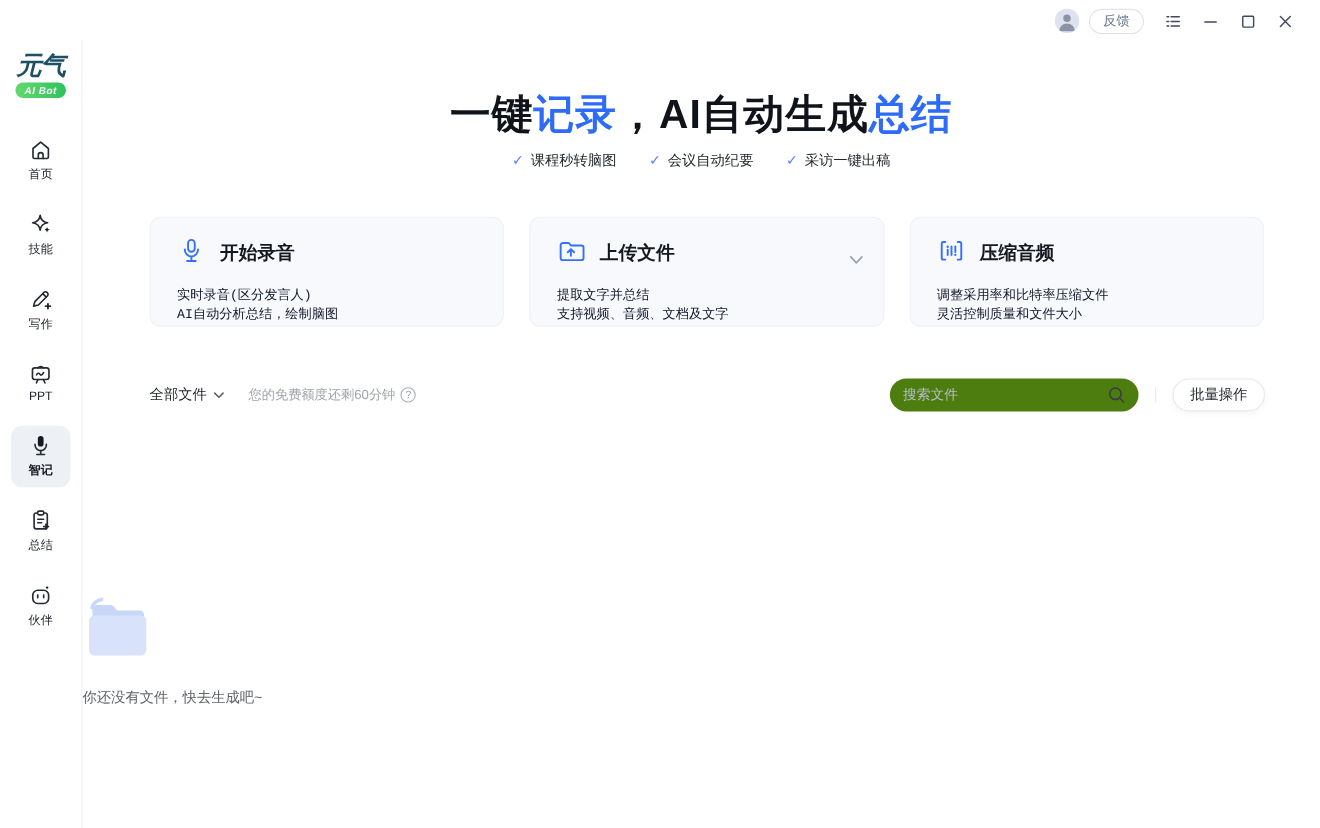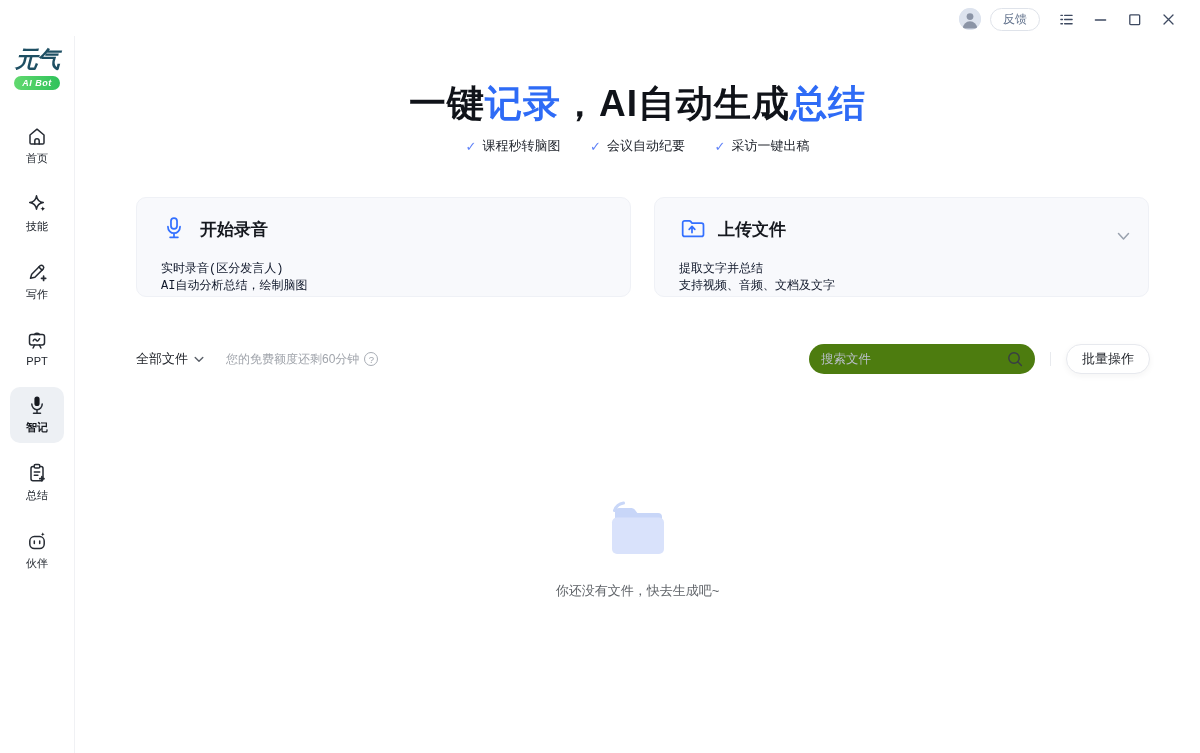--- a/index.html
+++ b/index.html
@@ -120,21 +120,21 @@
   .search-ic circle, .search-ic path { stroke:#383D45; stroke-width:1.4; fill:none; stroke-linecap:round; }
   .vdivider { width:1px; height:14px; background:#E8EAEE; margin:0 15px; }
   .batch-btn {
     height:30px; padding:0 15px; background:#fff; border:1px solid #E7E9EE;
     border-radius:16px; font-size:13px; color:#23262C; cursor:pointer;
     display:flex; align-items:center; box-shadow:0 2px 6px rgba(31,35,41,.05);
     font-family:Liberation Serif, serif;
   }
 
   
-  .empty { position:absolute; left:75px; right:0; top:500px; text-align:center; }
+  .empty { position:absolute; left:75px; right:0; top:542px; text-align:left; }
   .empty-illustration { display:inline-block; }
   .empty-caption { margin-top:20px; font-size:13px; color:#5F6368; }
 </style>
 </head>
 <body>
 
 <div class="sidebar">
   <div class="logo">
     <div class="logo-text">元气</div>
     <div class="logo-badge">AI Bot</div>
@@ -280,20 +280,38 @@
         <path d="M1.5 1.5 L6.5 7 L11.5 1.5"></path>
       </svg>
     </div>
     <div class="card-desc">
       <div>提取文字并总结</div>
       <div>支持视频、音频、文档及文字</div>
     </div>
   </div>
 
 
+  <div class="card">
+    <div class="card-head">
+      <svg class="card-ic" viewBox="0 0 24 24">
+        <path d="M6.8 4.6 H5.2 a1.4 1.4 0 0 0 -1.4 1.4 v12 a1.4 1.4 0 0 0 1.4 1.4 h1.6"></path>
+        <path d="M17.2 4.6 h1.6 a1.4 1.4 0 0 1 1.4 1.4 v12 a1.4 1.4 0 0 1 -1.4 1.4 h-1.6"></path>
+        <path d="M12 8.4 v7.2"></path>
+        <path d="M8.8 11 v4.6"></path>
+        <path d="M15.2 8.4 v4.6"></path>
+        <circle class="fillb" cx="8.8" cy="8.6" r="1"></circle>
+        <circle class="fillb" cx="15.2" cy="15.4" r="1"></circle>
+      </svg>
+      <span class="card-title">压缩音频</span>
+    </div>
+    <div class="card-desc">
+      <div>调整采用率和比特率压缩文件</div>
+      <div>灵活控制质量和文件大小</div>
+    </div>
+  </div>
 </div>
 
 <div class="toolbar">
   <div class="filter">
     <span class="filter-label">全部文件</span>
     <svg class="chev" viewBox="0 0 10 7">
       <path d="M1.2 1.4 L5 5.2 L8.8 1.4"></path>
     </svg>
   </div>
   <div class="quota">

